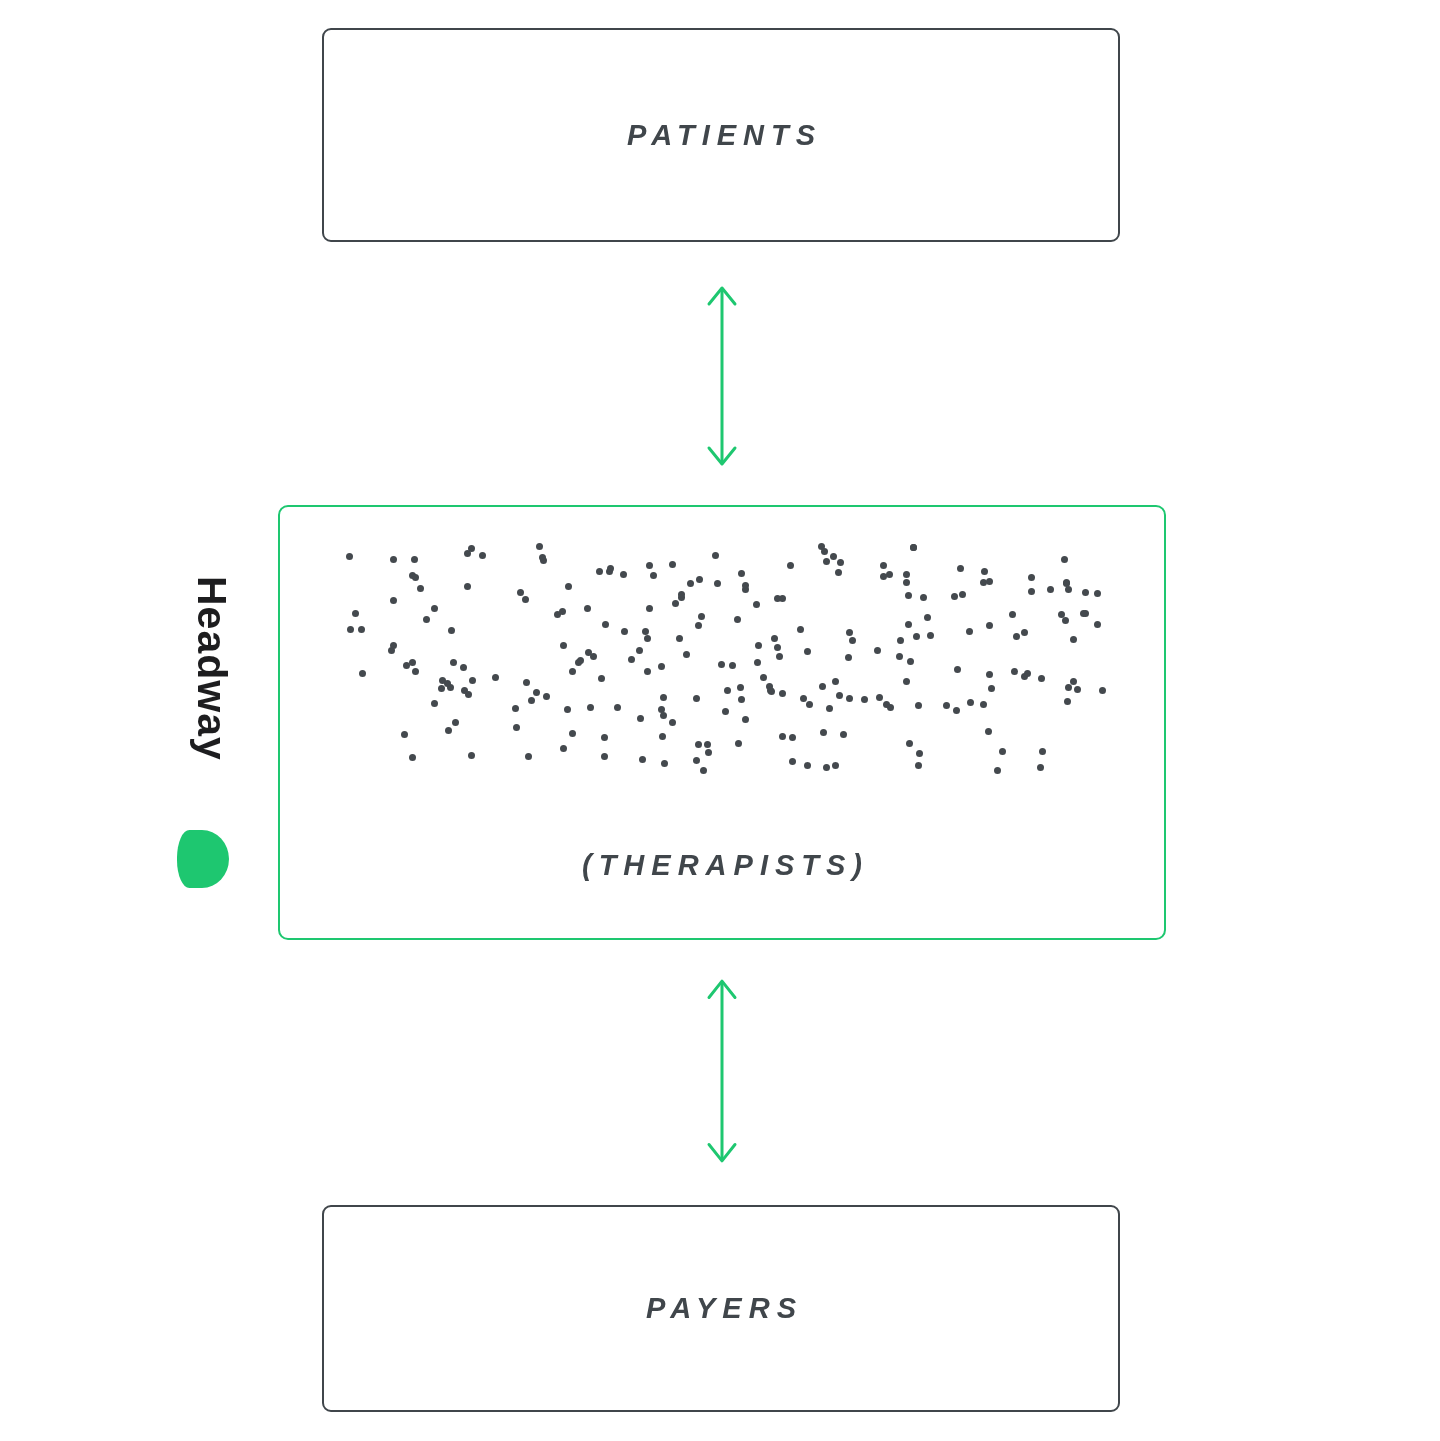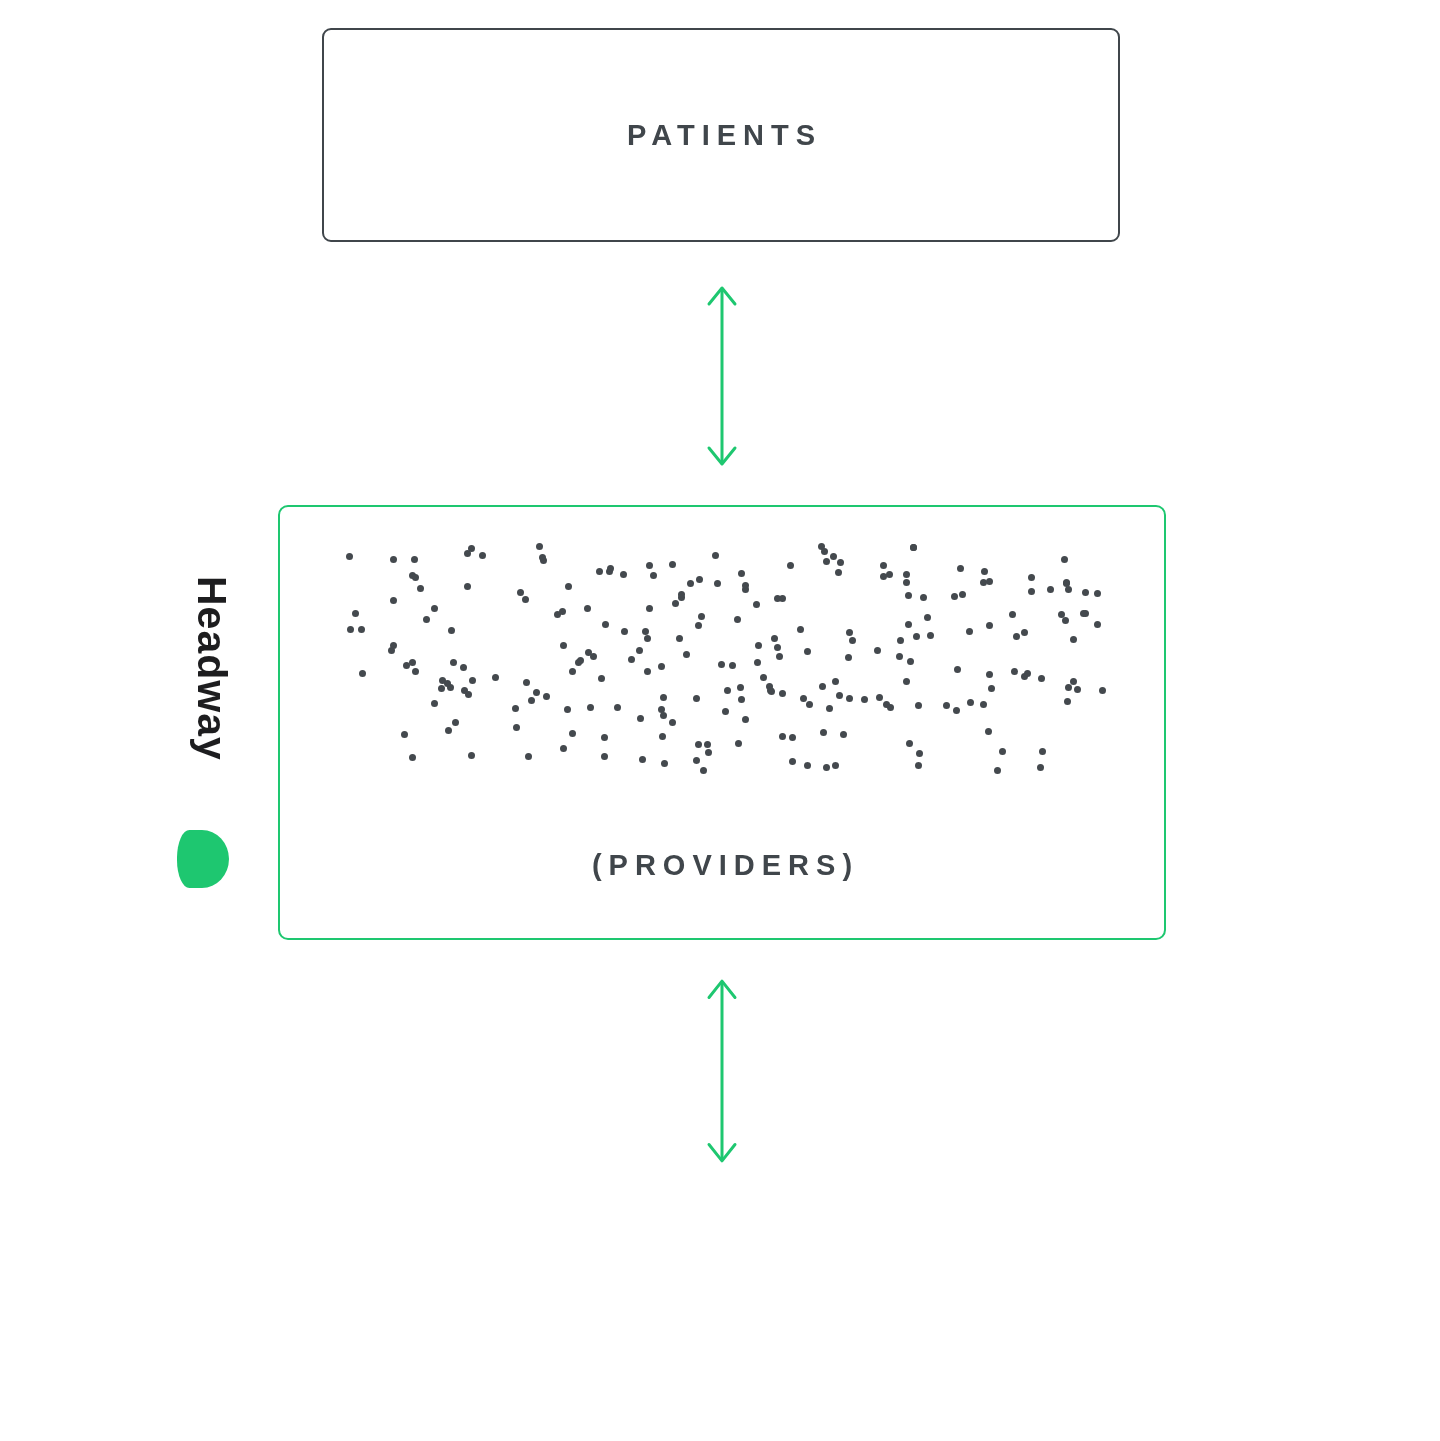--- a/index.html
+++ b/index.html
@@ -19,20 +19,21 @@
 
   
   .box {
     position: absolute;
     background: #ffffff;
     border: 2px solid var(--box-border, #40464b);
     border-radius: 9px;
     display: flex;
     align-items: center;
     justify-content: center;
+    font-style: italic;
   }
   .box-label {
     font-weight: bold;
     font-size: 29px;
     letter-spacing: 7px;
     color: var(--text-color, #40464b);
     text-indent: 7px; 
     white-space: nowrap;
   }
   .patients-box { left: 322px; top: 28px;  width: 798px; height: 214px; }
@@ -341,27 +342,30 @@
         <div class="dot" style="left: 48.2086px; top: 53.535px;"></div>
         <div class="dot" style="left: 345.043px; top: 36.7872px;"></div>
         <div class="dot" style="left: 720.77px; top: 37.3162px;"></div>
         <div class="dot" style="left: 686.086px; top: 31.2014px;"></div>
         <div class="dot" style="left: 752.291px; top: 46.5184px;"></div>
         <div class="dot" style="left: 638.083px; top: 158.267px;"></div>
         <div class="dot" style="left: 609.17px; top: 50.3675px;"></div>
         <div class="dot" style="left: 258.979px; top: 191.46px;"></div>
       </div>
     <div class="box-label providers-label">
-      <div>(PROVIDERS)</div>
+      <div>(THERAPISTS)</div>
     </div>
   </div>
 
   <svg class="arrow arrow-2" viewBox="0 0 40 190" preserveAspectRatio="none">
     <line x1="20" y1="8" x2="20" y2="182"></line>
     <polyline points="7,23 20,7 33,23"></polyline>
     <polyline points="7,167 20,183 33,167"></polyline>
   </svg>
 
+  <div class="box payers-box">
+    <div class="box-label">PAYERS</div>
+  </div>
 
   <div class="headway-wordmark">Headway</div>
   <div class="headway-logo"></div>
 
 </div>
 
 </body></html>

